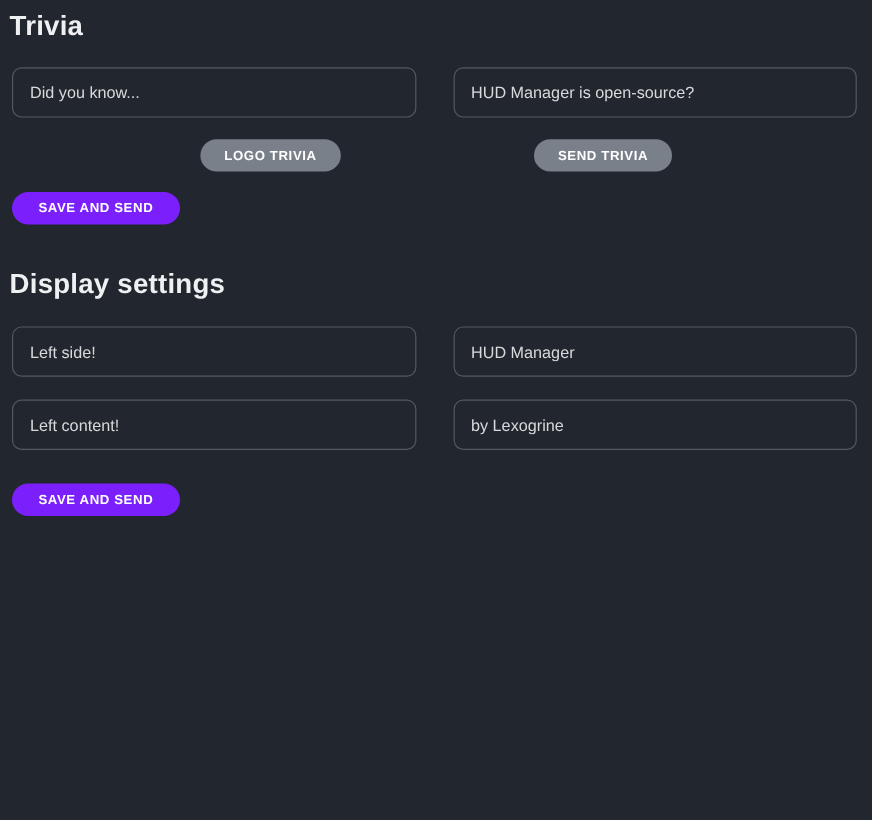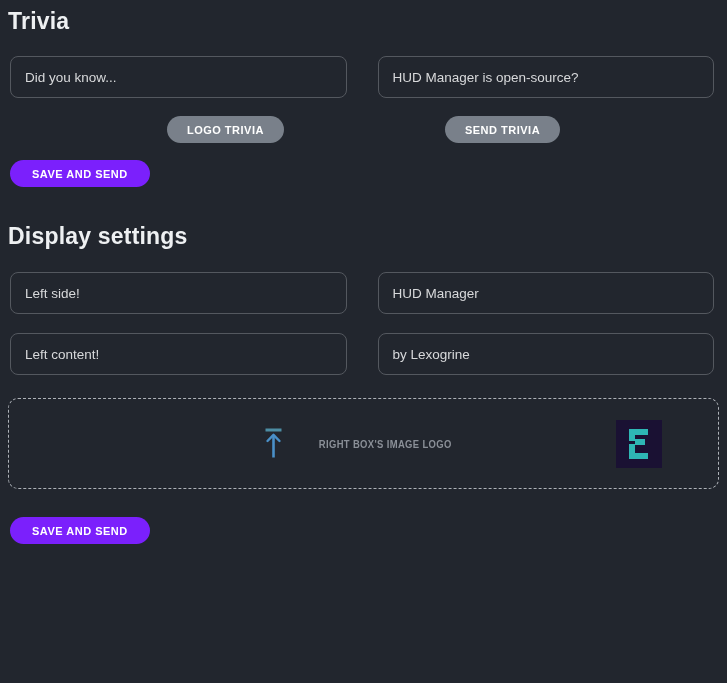--- a/index.html
+++ b/index.html
@@ -134,38 +134,17 @@
     <h2 class="display-title">Display settings</h2>
 
     <div class="grid2 display-grid">
       <input class="field" type="text" value="Left side!" style="">
       <input class="field" type="text" value="HUD Manager" style="">
       <input class="field" type="text" value="Left content!" style="">
       <input class="field" type="text" value="by Lexogrine" style="">
     </div>
 
 
-    <div class="dropzone dropzone-2">
-      <span class="upload-icon">
-        <svg viewBox="0 0 17 31" width="17" height="31">
-          <rect x="0.5" y="0.5" width="16" height="3" fill="#4d8da4"></rect>
-          <path d="M2.5 13 L8.5 6.8 L14.5 13" stroke="#4a90c8" stroke-width="2.4" fill="none" stroke-linecap="round" stroke-linejoin="round"></path>
-          <line x1="8.5" y1="7.5" x2="8.5" y2="29.5" stroke="#4a90c8" stroke-width="2.6"></line>
-        </svg>
-      </span>
-      <span class="dz-label">RIGHT BOX'S IMAGE LOGO</span>
-
-      <span class="logo-box">
-        <svg viewBox="0 0 46 48" width="46" height="48">
-          <rect x="0" y="0" width="46" height="48" fill="#1a1133"></rect>
-          <rect x="13" y="9" width="19" height="6" fill="#2eb6b4"></rect>
-          <rect x="13" y="9" width="6" height="12" fill="#2eb6b4"></rect>
-          <rect x="19" y="19" width="10" height="6" fill="#2eb6b4"></rect>
-          <rect x="13" y="24" width="6" height="15" fill="#2eb6b4"></rect>
-          <rect x="13" y="33" width="19" height="6" fill="#2eb6b4"></rect>
-        </svg>
-      </span>
-    </div>
 
     <button class="btn btn-purple save-bottom">SAVE AND SEND</button>
   </section>
 
 </div>
 
 </body></html>

